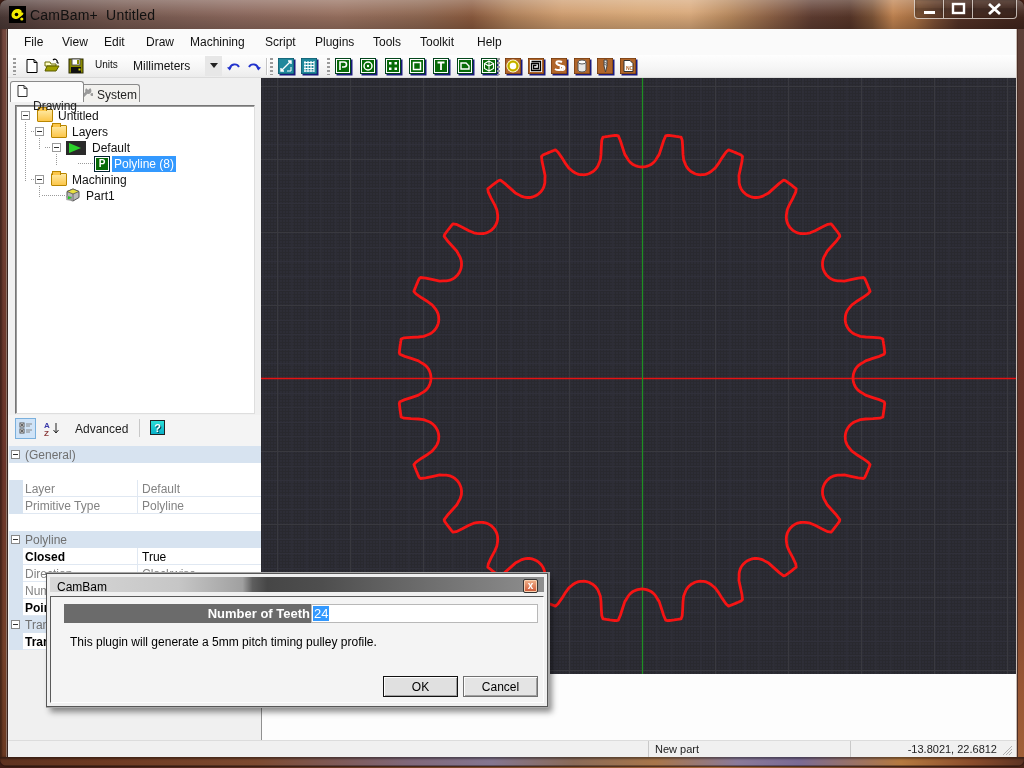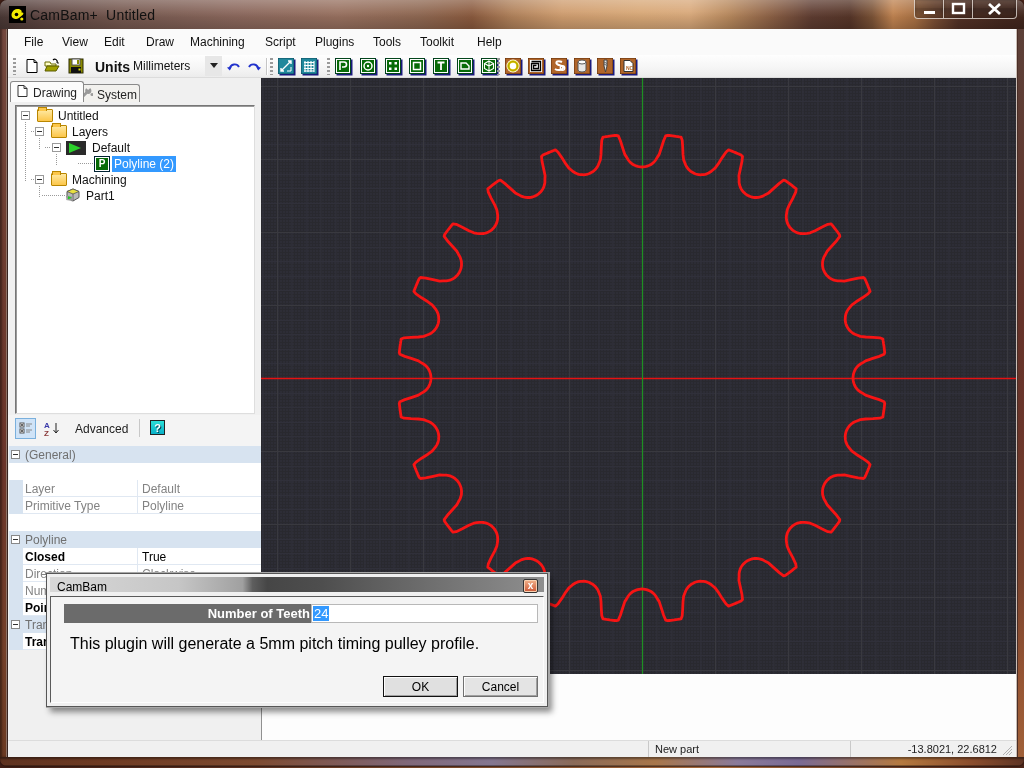--- a/index.html
+++ b/index.html
@@ -36,21 +36,21 @@
 #toolbar .tsep{position:absolute;top:3px;width:1px;height:17px;background:#c5c5c5;box-shadow:1px 0 0 #fff}
 .ti{position:absolute;top:3px;width:16px;height:16px}
 .ti svg{display:block}
 .shd{box-shadow:1.5px 1.5px 0 #1b1b7e}
 
 #lpanel{position:absolute;left:0;top:49px;width:253px;height:662px;background:#f0f0f0}
 .tab{position:absolute;background:#f2f1ee;border:1px solid #8a8a8a;border-bottom:none;border-radius:3px 3px 0 0;font-size:12px;color:#222}
 .tab.on{background:#fcfcfc;z-index:2}
 .tab svg{float:left}
 .tab span{display:block;margin:3px 0 0 22px}
-.tab.on span{margin-top:4px}
+.tab.on span{margin-top:17px}
 #treebox{position:absolute;left:7px;top:27px;width:240px;height:309px;background:#fff;border:1px solid #767676;border-right-color:#dedede;border-bottom-color:#dedede;box-shadow:inset 1px 1px 0 #9a9a9a}
 .trow{position:absolute;left:0;width:100%;height:16px}
 .tl{position:absolute;top:1px;font-size:12px;color:#111;white-space:nowrap}
 .tl.sel{background:#3399ff;color:#fff;padding:0 2px;top:0;line-height:16px}
 .eb{position:absolute;top:3px;width:9px;height:9px;background:#fff;border:1px solid #9a9a9a}
 .eb::after{content:"";position:absolute;left:1px;top:3px;width:5px;height:1px;background:#333}
 .fold{position:absolute;top:1px;width:16px;height:13px;background:linear-gradient(180deg,#ffe9a2,#fcc64a);border:1px solid #b98600;border-radius:1px}
 .fold::before{content:"";position:absolute;left:0;top:-3px;width:7px;height:3px;background:#fcc64a;border:1px solid #b98600;border-bottom:none}
 .lyr{position:absolute;top:1px;width:20px;height:14px;background:#2a2a2a}
 .lyr::after{content:"";position:absolute;left:3px;top:2px;border-left:12px solid #2bd12b;border-top:5px solid transparent;border-bottom:5px solid transparent}
@@ -87,21 +87,21 @@
 #dialog{position:absolute;left:46px;top:573px;width:502px;height:134px;background:#f0f0f0;
  border:1px solid #565656;box-shadow:1px 0 0 1px #a8a8a8,4px 5px 6px rgba(0,0,0,.45);z-index:10}
 #dtitle{position:absolute;left:3px;top:3px;width:494px;height:15px;
  background:linear-gradient(90deg,#d8d8d8 0,#c6c6c6 26%,#a0a0a0 39%,#5e5e5e 41%,#464646 44%,#4e4e4e 55%,#666 71%,#7a7a7a 85%,#8f8f8f 100%);color:#000;font-size:12px;padding:3px 0 0 7px}
 #dclose{position:absolute;right:6px;top:2px;width:15px;height:14px;
  background:linear-gradient(180deg,#f2b38c,#cc5533);border:1px solid #333;box-shadow:inset 0 0 0 1px #f8d0b0;border-radius:2px;color:#fff;font-size:10px;font-weight:bold;text-align:center;line-height:12px}
 #dbody{position:absolute;left:3px;top:22px;width:494px;height:107px;background:#f4f4f4;border:1px solid;border-color:#5a5a5a #fdfdfd #fdfdfd #5a5a5a}
 #dhdr{position:absolute;left:13px;top:7px;width:247px;height:19px;background:#6b6b6b;color:#fff;font-size:13px;font-weight:bold;text-align:right;padding:2px 1px 0 0}
 #dinput{position:absolute;left:260px;top:7px;width:227px;height:19px;background:#fff;border:1px solid #b8b8b8;font-size:13px;padding:1px 0 0 1px}
 #dsel{background:#3399ff;color:#fff;padding:0 1px}
-#dtext{position:absolute;left:19px;top:38px;font-size:16px;color:#000}
+#dtext{position:absolute;left:19px;top:38px;font-size:12px;color:#000}
 .dbtn{position:absolute;top:79px;width:75px;height:21px;background:#e4e4e4;border:1px solid #707070;text-align:center;font-size:12px;padding-top:3px;color:#000;box-shadow:inset 1px 1px 0 #fdfdfd,inset -1px -1px 0 #a0a0a0}
 #dok{left:332px;border:1px solid #111;background:#e0e0e0}
 #dcancel{left:412px}
 </style></head>
 <body>
 <div id="win">
  <div id="title">
       <div class="tshade"></div>
    <div id="logo"><svg width="17" height="17">
           <rect width="17" height="17" fill="#000"></rect>
@@ -159,21 +159,21 @@
         </span>
    <span class="ti" style="left:60px" id="i-save">
           <svg width="16" height="16">
             <rect x="1" y="1" width="14" height="14" fill="#8a8a00" stroke="#2a2a00"></rect>
             <rect x="4" y="1" width="8" height="6" fill="#fff" stroke="#555"></rect>
             <rect x="9" y="2" width="2" height="4" fill="#8a8a00"></rect>
             <rect x="3" y="9" width="10" height="6" fill="#111"></rect>
             <rect x="10.5" y="10.5" width="2" height="2" fill="#dede00"></rect>
           </svg>
         </span>
-   <span style="position:absolute;left:87px;top:4px;font-size:14px;font-weight:bold;color:#111">Units</span>
+   <span style="position:absolute;left:87px;top:4px;font-size:10px;font-weight:normal;color:#111">Units</span>
    <span style="position:absolute;left:125px;top:4px;font-size:12px;color:#111">Millimeters</span>
    <span style="position:absolute;left:197px;top:1px;width:17px;height:20px;background:#e7e7e7"></span>
    <span style="position:absolute;left:202px;top:8px;width:0;height:0;border-left:4px solid transparent;border-right:4px solid transparent;border-top:5px solid #222"></span>
    <span class="ti" style="left:218px" id="i-undo">
           <svg width="16" height="16">
             <path d="M3.5 11 C4.5 5.5 11 5 13 9" fill="none" stroke="#2233cc" stroke-width="1.9"></path>
             <path d="M1 9.5l5-1-2.2 4z" fill="#2233cc"></path>
           </svg>
         </span>
    <span class="ti" style="left:238px" id="i-redo">
@@ -324,21 +324,21 @@
             <span class="fold" style="left:35px"></span>
             <span class="tl" style="left:56px">Layers</span>
           </div>
     <div class="trow" style="top:34px">
             <span class="eb" style="left:36px"></span>
             <span class="lyr" style="left:50px"></span>
             <span class="tl" style="left:76px">Default</span>
           </div>
     <div class="trow" style="top:50px">
             <span class="pli" style="left:78px"></span>
-            <span class="tl sel" style="left:96px">Polyline (2)</span>
+            <span class="tl sel" style="left:96px">Polyline (8)</span>
           </div>
     <div class="trow" style="top:66px">
             <span class="eb" style="left:19px"></span>
             <span class="fold" style="left:35px"></span>
             <span class="tl" style="left:56px">Machining</span>
           </div>
     <div class="trow" style="top:82px">
             <span style="position:absolute;left:49px;top:0"><svg width="16" height="16">
                 <path d="M8 1l6 2.5v6L8 13 2 9.5v-6z" fill="#b8b8b8" stroke="#555" stroke-width="1"></path>
                 <path d="M2 3.5L8 6l6-2.5L8 1z" fill="#e8e040" stroke="#555" stroke-width=".8"></path>

